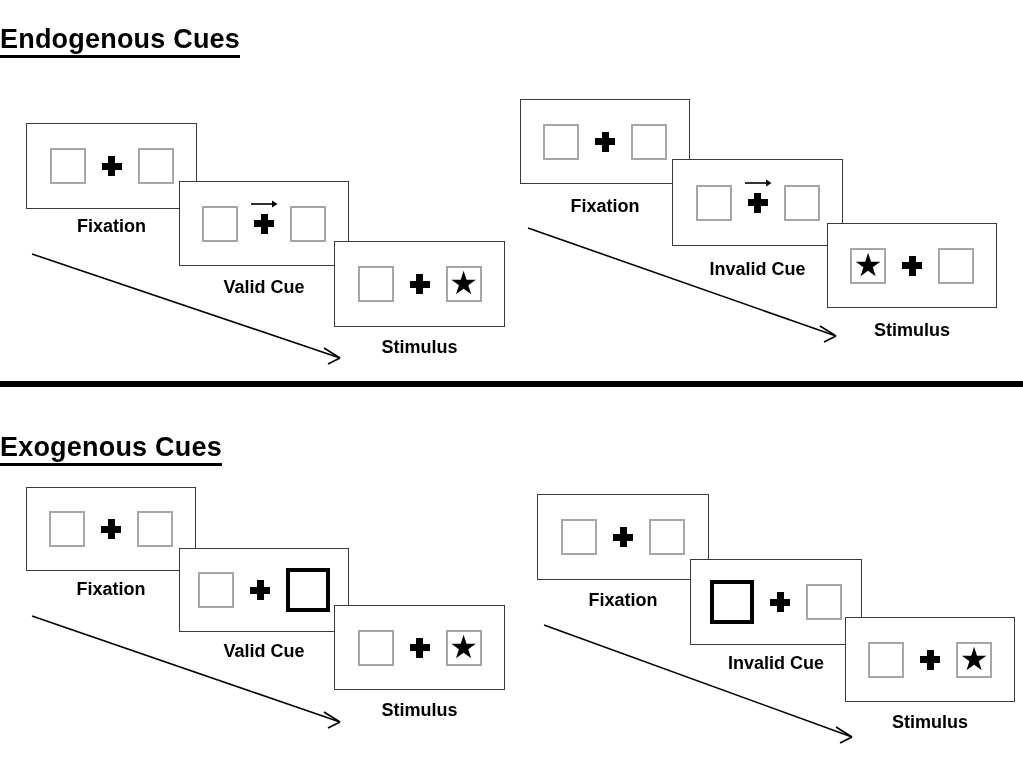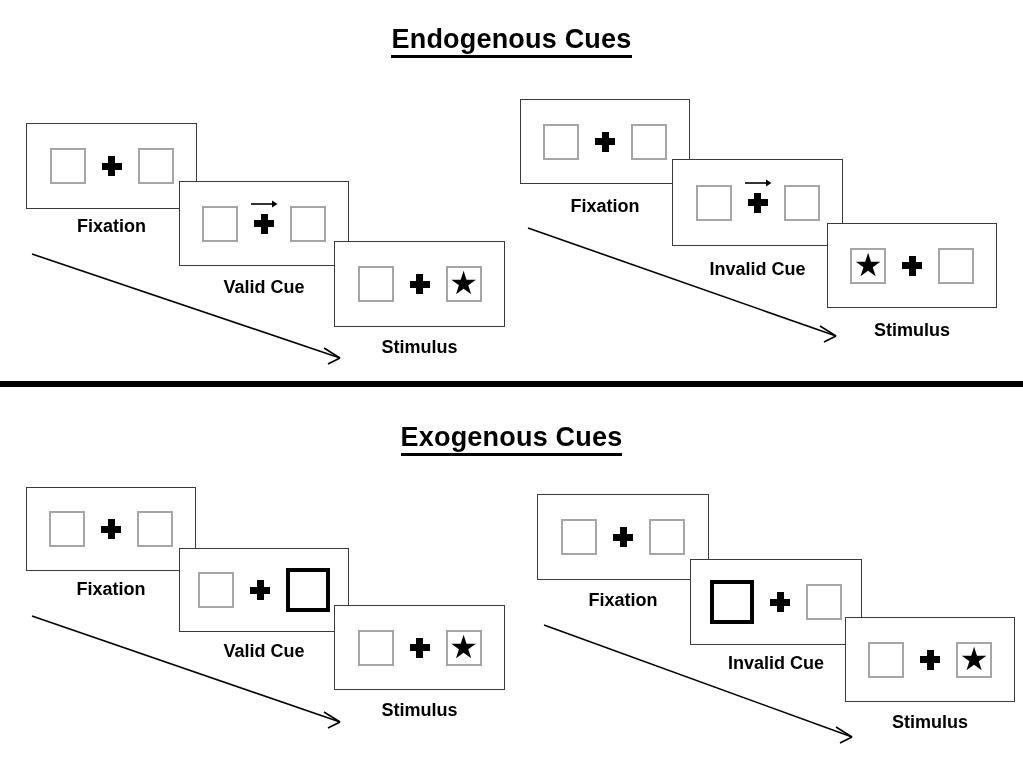--- a/index.html
+++ b/index.html
@@ -13,21 +13,20 @@
     position: relative;
     overflow: hidden;
     font-family: "Liberation Sans", sans-serif;
     color: #000000;
   }
 
   
   .section-title {
     position: absolute;
     width: 100%;
-    text-align: center;
     font-size: 27px;
     font-weight: bold;
     letter-spacing: 0.2px;
   }
   .section-title span {
     border-bottom: 3px solid #000;
     padding-bottom: 1px;
   }
 
   
@@ -229,21 +228,21 @@
 <div class="panel-label" style="left:827px; top:320px; width:170px;">Stimulus</div>
 
 <svg class="timeline" style="left:524px; top:222px; width:325px; height:125px;" viewBox="0 0 325 125">
   <line x1="4" y1="6" x2="312" y2="114" stroke="#000" stroke-width="1.6"></line>
   <line x1="312" y1="114" x2="296" y2="104" stroke="#000" stroke-width="1.6"></line>
   <line x1="312" y1="114" x2="300" y2="120" stroke="#000" stroke-width="1.6"></line>
 </svg>
 
 <div class="divider" style="top:381px;"></div>
 
-<div class="section-title" style="top:422px;">
+<div class="section-title" style="top:432px;">
   <span>Exogenous Cues</span>
 </div>
 
 <div class="panel" style="left:26px; top:487px; width:170px; height:84px;">
   <div class="panel-inner">
     <div class="tbox"></div>
     <div class="center-slot">
       <div class="cross"></div>
     </div>
     <div class="tbox"></div>

